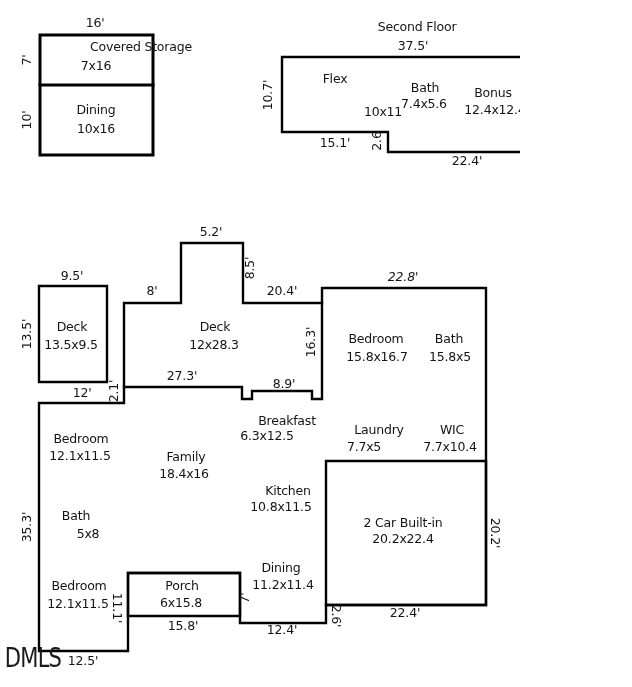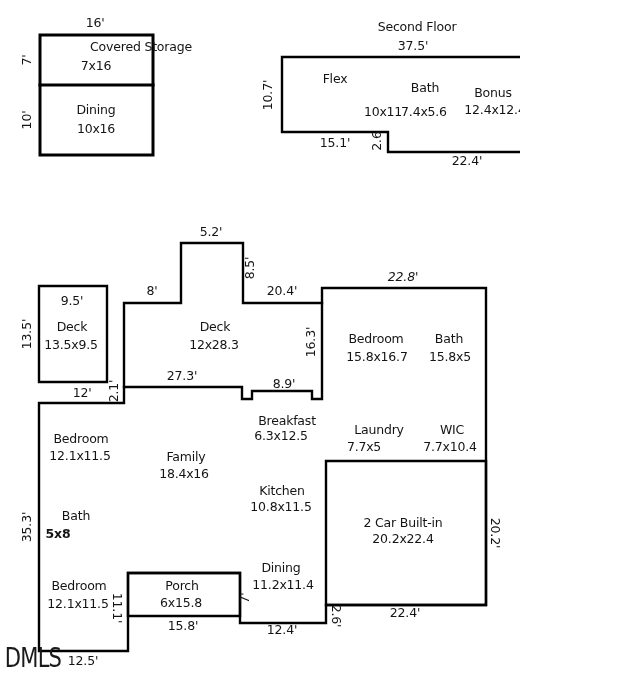--- a/index.html
+++ b/index.html
@@ -63,61 +63,61 @@
       <span class="label" style="left: 96px; top: 66px;">7x16</span>
       <span class="label rccw" style="left: 27px; top: 120px;">10'</span>
       <span class="label" style="left: 96px; top: 110px;">Dining</span>
       <span class="label" style="left: 96px; top: 129px;">10x16</span>
       <span class="label" style="left: 417px; top: 27px;">Second Floor</span>
       <span class="label" style="left: 413px; top: 46px;">37.5'</span>
       <span class="label rccw" style="left: 268px; top: 95px;">10.7'</span>
       <span class="label" style="left: 335px; top: 79px;">Flex</span>
       <span class="label" style="left: 338px; top: 112px; margin-left: 45px;">10x11</span>
       <span class="label" style="left: 425px; top: 88px;">Bath</span>
-      <span class="label" style="left: 424px; top: 104px; margin-top: 8px;">7.4x5.6</span>
+      <span class="label" style="left: 424px; top: 104px;">7.4x5.6</span>
       <span class="label" style="left: 493px; top: 93px;">Bonus</span>
       <span class="label" style="left: 495px; top: 110px;">12.4x12.4</span>
       <span class="label rcw" style="left: 556px; top: 103px;">13.3'</span>
       <span class="label" style="left: 335px; top: 143px;">15.1'</span>
       <span class="label rccw" style="left: 377px; top: 141px;">2.6</span>
       <span class="label" style="left: 467px; top: 161px;">22.4'</span>
       <span class="label" style="left: 211px; top: 232px;">5.2'</span>
-      <span class="label" style="left: 72px; top: 276px; margin-top: 25px;">9.5'</span>
+      <span class="label" style="left: 72px; top: 276px;">9.5'</span>
       <span class="label" style="left: 152px; top: 291px;">8'</span>
       <span class="label rccw" style="left: 250px; top: 268px;">8.5'</span>
       <span class="label" style="left: 282px; top: 291px;">20.4'</span>
       <span class="label" style="left: 403px; top: 277px; font-style: italic;">22.8'</span>
       <span class="label" style="left: 72px; top: 327px;">Deck</span>
       <span class="label" style="left: 71px; top: 345px;">13.5x9.5</span>
       <span class="label rccw" style="left: 27px; top: 334px;">13.5'</span>
       <span class="label" style="left: 215px; top: 327px;">Deck</span>
       <span class="label" style="left: 214px; top: 345px;">12x28.3</span>
       <span class="label rccw" style="left: 311px; top: 342px;">16.3'</span>
       <span class="label" style="left: 376px; top: 339px;">Bedroom</span>
       <span class="label" style="left: 377px; top: 357px;">15.8x16.7</span>
       <span class="label" style="left: 449px; top: 339px;">Bath</span>
       <span class="label" style="left: 450px; top: 357px;">15.8x5</span>
       <span class="label" style="left: 182px; top: 376px;">27.3'</span>
       <span class="label" style="left: 284px; top: 384px;">8.9'</span>
       <span class="label" style="left: 82px; top: 393px;">12'</span>
       <span class="label rccw" style="left: 114px; top: 391px;">2.1'</span>
       <span class="label" style="left: 287px; top: 421px;">Breakfast</span>
-      <span class="label" style="left: 281px; top: 436px;">6.3x12.5</span>
+      <span class="label" style="left: 267px; top: 436px;">6.3x12.5</span>
       <span class="label" style="left: 379px; top: 430px;">Laundry</span>
       <span class="label" style="left: 364px; top: 447px;">7.7x5</span>
       <span class="label" style="left: 452px; top: 430px;">WIC</span>
       <span class="label" style="left: 450px; top: 447px;">7.7x10.4</span>
       <span class="label" style="left: 81px; top: 439px;">Bedroom</span>
       <span class="label" style="left: 80px; top: 456px;">12.1x11.5</span>
       <span class="label" style="left: 186px; top: 457px;">Family</span>
       <span class="label" style="left: 184px; top: 474px;">18.4x16</span>
-      <span class="label" style="left: 282px; top: 491px; text-align: right;">Kitchen</span>
+      <span class="label" style="left: 288px; top: 491px; text-align: right;">Kitchen</span>
       <span class="label" style="left: 281px; top: 507px;">10.8x11.5</span>
       <span class="label" style="left: 76px; top: 516px;">Bath</span>
-      <span class="label" style="left: 58px; top: 534px; font-weight: bold;">5x8</span>
+      <span class="label" style="left: 88px; top: 534px;">5x8</span>
       <span class="label rccw" style="left: 27px; top: 527px;">35.3'</span>
       <span class="label" style="left: 403px; top: 523px;">2 Car Built-in</span>
       <span class="label" style="left: 403px; top: 539px;">20.2x22.4</span>
       <span class="label rcw" style="left: 495px; top: 533px;">20.2'</span>
       <span class="label" style="left: 79px; top: 586px;">Bedroom</span>
       <span class="label" style="left: 78px; top: 604px;">12.1x11.5</span>
       <span class="label" style="left: 182px; top: 586px;">Porch</span>
       <span class="label" style="left: 181px; top: 603px;">6x15.8</span>
       <span class="label" style="left: 281px; top: 568px;">Dining</span>
       <span class="label" style="left: 283px; top: 585px;">11.2x11.4</span>

